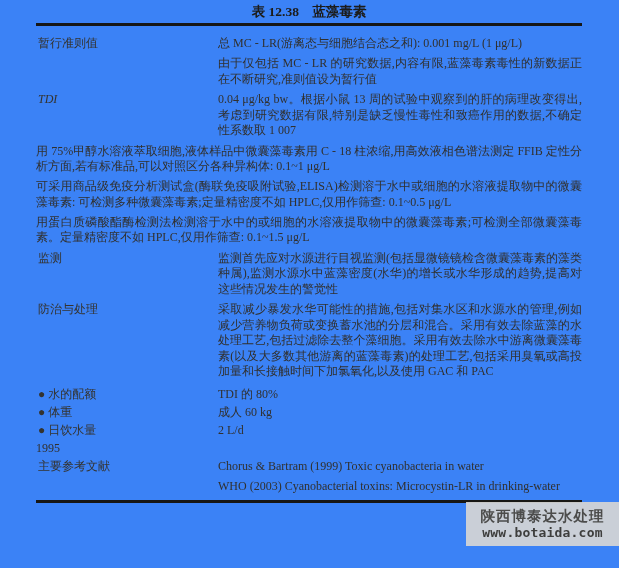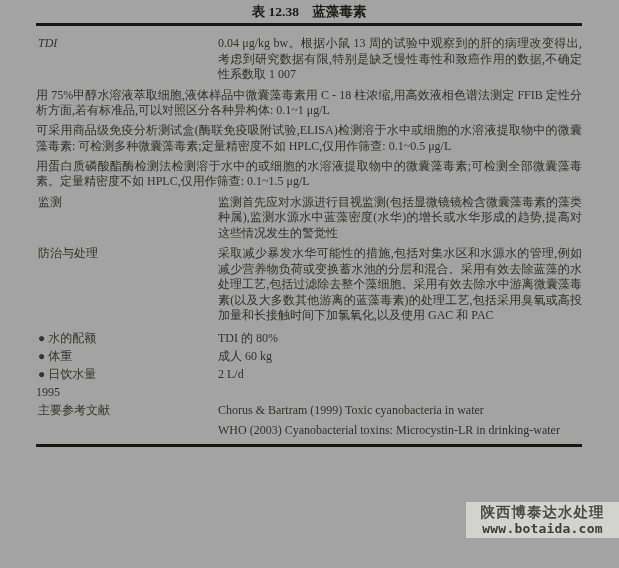--- a/index.html
+++ b/index.html
@@ -1,19 +1,19 @@
 <!DOCTYPE html>
 <html><head>
 <meta charset="utf-8">
 <style>
   html,body{margin:0;padding:0;}
   body{width:619px;height:568px;background:#ffffff;}
   .screen{
     position:relative;width:619px;height:568px;overflow:hidden;
-    background:#a3a3a3;
+    background:#3b82f6;
     font-family:"Liberation Serif","DejaVu Serif",serif;
     color:#31302e;
     -webkit-font-smoothing:antialiased;
   }
   .page{position:absolute;left:36px;top:0;width:546px;}
   .doc-title{
     margin-top:4px;text-align:center;font-size:13.5px;line-height:16px;
     font-weight:700;color:#1c1c1a;white-space:pre;
   }
   .rule{border:none;height:3px;background:#171715;margin:0;}
@@ -25,21 +25,21 @@
   .cell-label{flex:0 0 180px;width:180px;padding-left:2px;color:#34332f;}
   .cell-label.italic{font-style:italic;}
   .cell-content{flex:1;min-width:0;}
   .cell-content p{
     margin:0 0 4.5px;text-align:justify;text-align-last:left;
     word-break:normal;overflow-wrap:break-word;
   }
   .cell-content p:last-child{margin-bottom:0;}
   .cell-content p.latin{white-space:nowrap;text-align:center;}
   .watermark{
-    position:absolute;left:466px;top:502px;width:153px;height:36px;
+    position:absolute;left:466px;top:502px;width:153px;height:44px;
     background:rgba(213,213,212,0.93);
     display:flex;flex-direction:column;align-items:center;justify-content:center;
     z-index:5;
   }
   .wm-line1{
     font-family:"Liberation Sans","DejaVu Sans",sans-serif;
     font-size:14.5px;line-height:17px;font-weight:700;
     color:#4c4c4b;letter-spacing:1px;white-space:nowrap;
   }
   .wm-line2{
@@ -49,20 +49,27 @@
   }
 </style>
 </head>
 <body>
 
 <div class="screen">
   <div class="page">
     <div class="doc-title">表 12.38　蓝藻毒素</div>
     <div class="rule rule-top"></div>
     <div class="tbl" id="tbl">
+        <div class="row">
+          <div class="cell-label">暂行准则值</div>
+          <div class="cell-content">
+            <p>总 MC - LR(游离态与细胞结合态之和): 0.001 mg/L (1 μg/L)</p>
+            <p>由于仅包括 MC - LR 的研究数据,内容有限,蓝藻毒素毒性的新数据正在不断研究,准则值设为暂行值</p>
+          </div>
+        </div>
         <div class="row">
           <div class="cell-label italic">TDI</div>
           <div class="cell-content">
             <p>0.04 μg/kg bw。根据小鼠 13 周的试验中观察到的肝的病理改变得出,考虑到研究数据有限,特别是缺乏慢性毒性和致癌作用的数据,不确定性系数取 1 007</p>
           </div>
         </div>
         <div class="row">
           <div class="cell-content">
             <p>用 75%甲醇水溶液萃取细胞,液体样品中微囊藻毒素用 C - 18 柱浓缩,用高效液相色谱法测定 FFIB 定性分析方面,若有标准品,可以对照区分各种异构体: 0.1~1 μg/L</p>
             <p>可采用商品级免疫分析测试盒(酶联免疫吸附试验,ELISA)检测溶于水中或细胞的水溶液提取物中的微囊藻毒素: 可检测多种微囊藻毒素;定量精密度不如 HPLC,仅用作筛查: 0.1~0.5 μg/L</p>

